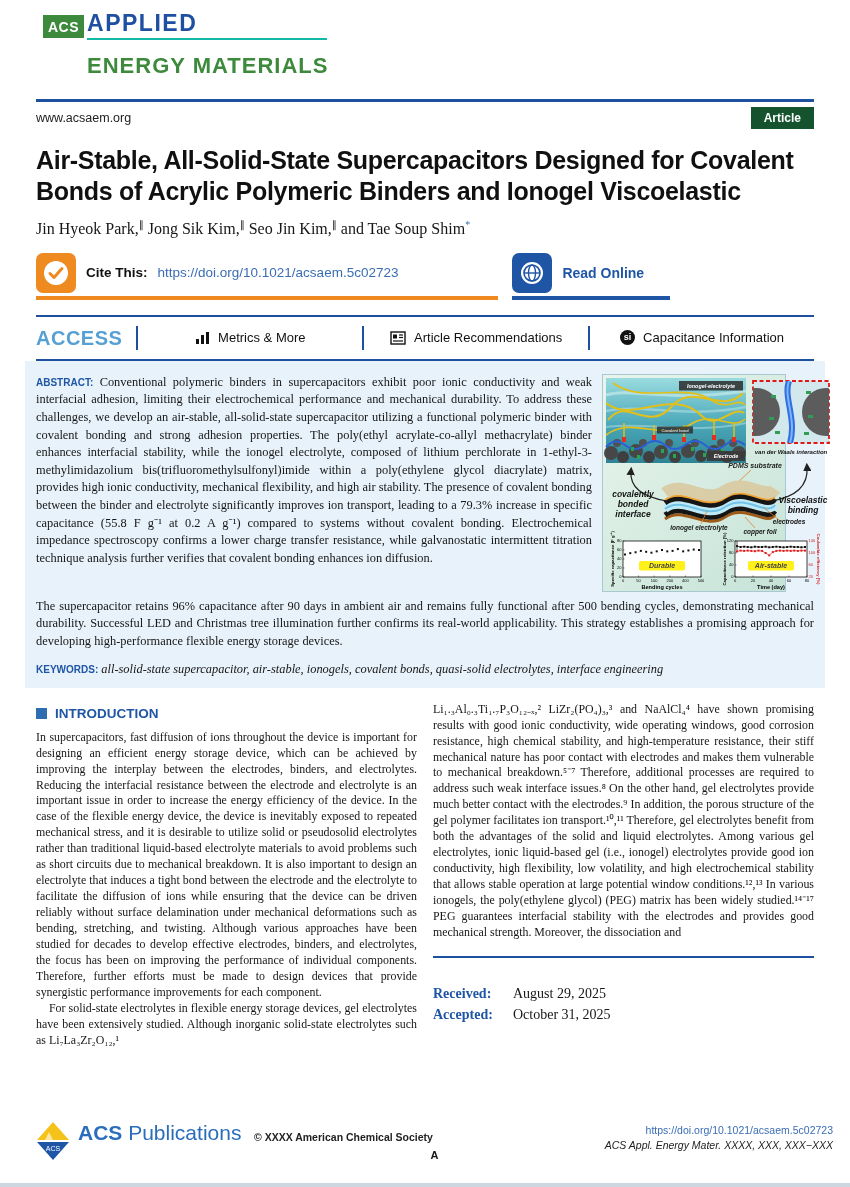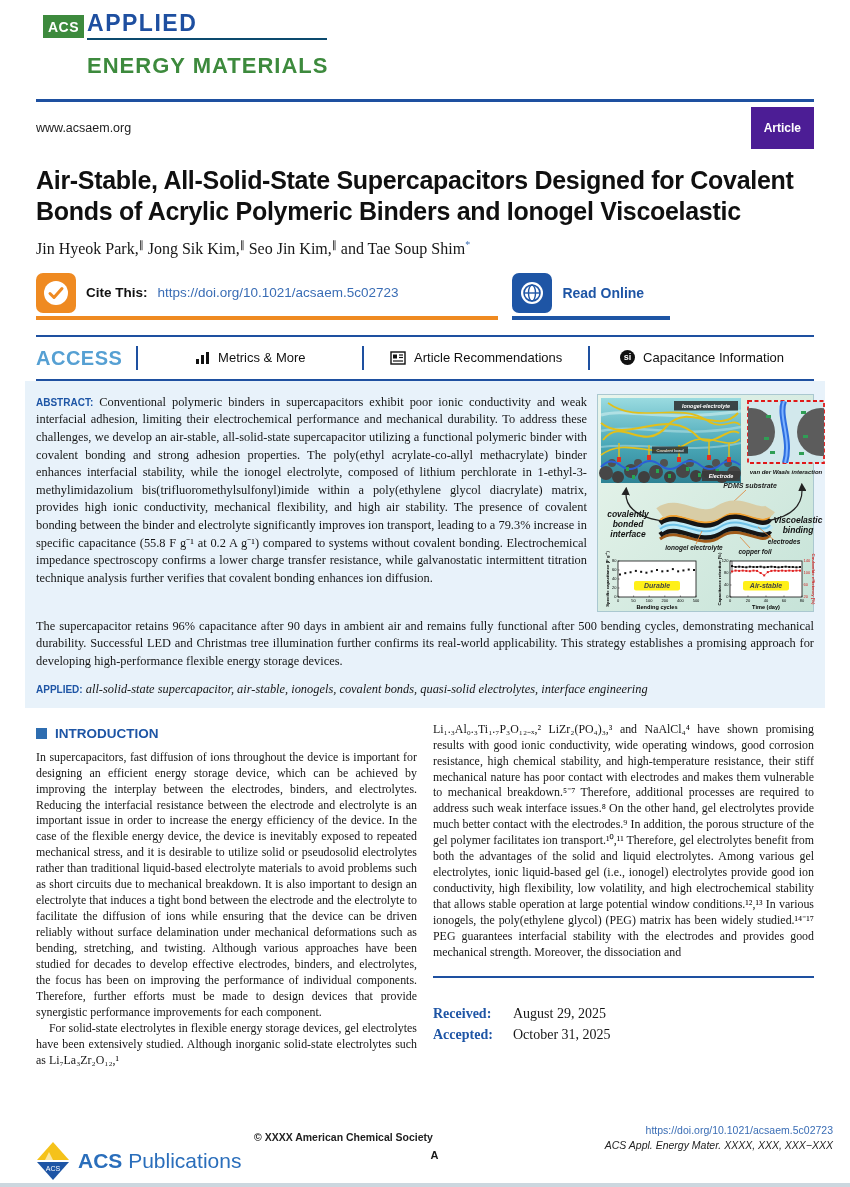--- a/index.html
+++ b/index.html
@@ -6,28 +6,28 @@
   html,body { margin:0; padding:0; background:#ffffff; }
   .page { position:relative; width:850px; height:1187px; margin:0 auto; background:#fff;
           font-family:"Liberation Serif", serif; color:#161616; overflow:hidden; }
 
   
   .logo { display:flex; align-items:flex-start; margin:12px 0 0 43px; }
   .acs-badge { background:#3d8a3d; color:#fff; font:bold 14px/1 "Liberation Sans",sans-serif;
                padding:5px 5px 4px; letter-spacing:.5px; margin-top:3px; }
   .logo-right { margin-left:3px; }
   .logo-line1 { color:#1e4fa0; font:bold 23px/1 "Liberation Sans",sans-serif; letter-spacing:1.5px;
-                border-bottom:2px solid #0c4a6e; padding-bottom:3px; width:240px; }
+                border-bottom:2px solid #14b8a6; padding-bottom:3px; width:240px; }
   .logo-line2 { color:#3d8a3d; font:bold 22px/1 "Liberation Sans",sans-serif; letter-spacing:1px; padding-top:15px; }
 
   
   .journal-bar { margin:22px 36px 0; border-top:3px solid #1e50a0; display:flex;
                  justify-content:space-between; align-items:center; padding-top:5px; }
   .site-link { font:12.5px "Liberation Sans",sans-serif; color:#222; }
-  .article-badge { background:#4c1d95; color:#fff; font:bold 12px "Liberation Sans",sans-serif; padding:14px 13px; }
+  .article-badge { background:#14532d; color:#fff; font:bold 12px "Liberation Sans",sans-serif; padding:4px 13px; }
 
   
   .title { margin:16px 36px 0; font:bold 25px/1.25 "Liberation Sans",sans-serif; letter-spacing:-.3px; color:#101010; }
   .authors { margin:11px 36px 0; font:16px "Liberation Serif",serif; }
   .authors sup { font-size:10px; }
   .authors .star { color:#3a6db5; }
 
   
   .cite-row { margin:15px 36px 0; display:flex; gap:14px; }
   .cite-box { display:flex; align-items:center; gap:10px; border-bottom:4px solid #ef8a21; padding:0 100px 3px 0; }
@@ -47,42 +47,42 @@
   .access-item { flex:1; display:flex; align-items:center; justify-content:center; gap:8px;
                  font:13px "Liberation Sans",sans-serif; color:#111; }
   .si-circle { width:15px; height:15px; border-radius:50%; background:#111; color:#fff;
                font:bold 9px/15px "Liberation Sans",sans-serif; text-align:center; }
 
   
   .abstract-panel { margin:0 25px; background:#e8f2fa; padding:13px 11px 11px; }
   .abs-top { display:flex; gap:10px; }
   .abs-text { width:556px; font:12.4px/1.42 "Liberation Serif",serif; text-align:justify; }
   .blue-label { color:#1e55a5; font-weight:bold; font-family:"Liberation Sans",sans-serif; font-size:10px; }
-  .ga-fig { width:217px; height:218px; background:linear-gradient(135deg,#e9f5ec,#c6e3d8);
+  .ga-fig { width:184px; height:218px; background:linear-gradient(135deg,#e9f5ec,#c6e3d8);
             border:1px solid #aac8d0; flex:none; }
   .abs-bottom { margin-top:6px; font:12.4px/1.42 "Liberation Serif",serif; text-align:justify; }
   .keywords { margin-top:11px; font:12.4px "Liberation Serif",serif; }
   .keywords .kw-text { font-style:italic; }
 
   
   .columns { margin:14px 36px 0; display:flex; gap:16px; }
   .col { width:381px; font:11.9px/1.34 "Liberation Serif",serif; text-align:justify; }
   .intro-head { display:flex; align-items:center; gap:8px; font:bold 13.5px "Liberation Sans",sans-serif;
                 color:#1e55a5; margin:4px 0 9px; }
   .intro-square { width:11px; height:11px; background:#2e6db0; }
   .col p { margin:0; }
   .col p + p { text-indent:13px; }
 
   .dates-block { margin-top:15px; border-top:2.5px solid #1e50a0; padding-top:25px; font-size:14px; }
   .date-row { display:flex; line-height:1.5; }
   .date-label { color:#1e55a5; font-weight:bold; width:80px; }
 
   
   .footer { position:absolute; left:36px; right:17px; bottom:16px; height:54px; }
-  .pub-logo { position:absolute; left:0; top:4px; display:flex; align-items:center; gap:8px;margin-top:20px; }
+  .pub-logo { position:absolute; left:0; top:4px; display:flex; gap:8px; }
   .pub-name { font:21px "Liberation Sans",sans-serif; color:#2a6ebb; }
   .pub-name b { font-weight:bold; }
   .copyright { position:absolute; left:218px; top:14px; font:bold 10.5px "Liberation Sans",sans-serif; color:#222; }
   .page-letter { position:absolute; left:0; right:0; top:32px; text-align:center;
                  font:bold 11px "Liberation Sans",sans-serif; }
   .foot-right { position:absolute; right:0; top:6px; text-align:right;
                 font:10.5px "Liberation Sans",sans-serif; line-height:1.45; }
   .foot-doi { color:#3a6db5; }
   .foot-cit { font-style:italic; color:#222; }
   .bottom-edge { position:absolute; left:0; right:0; bottom:0; height:4px; background:#ccd7df; }
@@ -397,21 +397,21 @@
               <text x="123" y="184" font-size="4.3" font-weight="bold" text-anchor="middle" font-family="Liberation Sans, sans-serif" transform="rotate(-90 123 184)">Capacitance retention (%)</text>
               <text x="213.5" y="184" font-size="4.3" font-weight="bold" text-anchor="middle" fill="#d22020" font-family="Liberation Sans, sans-serif" transform="rotate(90 213.5 184)">Coulombic efficiency (%)</text>
             </g>
         </svg>
       </div>
     </div>
 
     <div class="abs-bottom">The supercapacitor retains 96% capacitance after 90 days in ambient air and remains fully functional after 500 bending cycles, demonstrating mechanical durability. Successful LED and Christmas tree illumination further confirms its real-world applicability. This strategy establishes a promising approach for developing high-performance flexible energy storage devices.</div>
 
     <div class="keywords">
-      <span class="blue-label">APPLIED:</span>
+      <span class="blue-label">KEYWORDS:</span>
       <span class="kw-text">all-solid-state supercapacitor, air-stable, ionogels, covalent bonds, quasi-solid electrolytes, interface engineering</span>
     </div>
   </div>
 
   <div class="columns">
     <div class="col">
       <div class="intro-head">
         <span class="intro-square"></span>
         <span>INTRODUCTION</span>
       </div>

